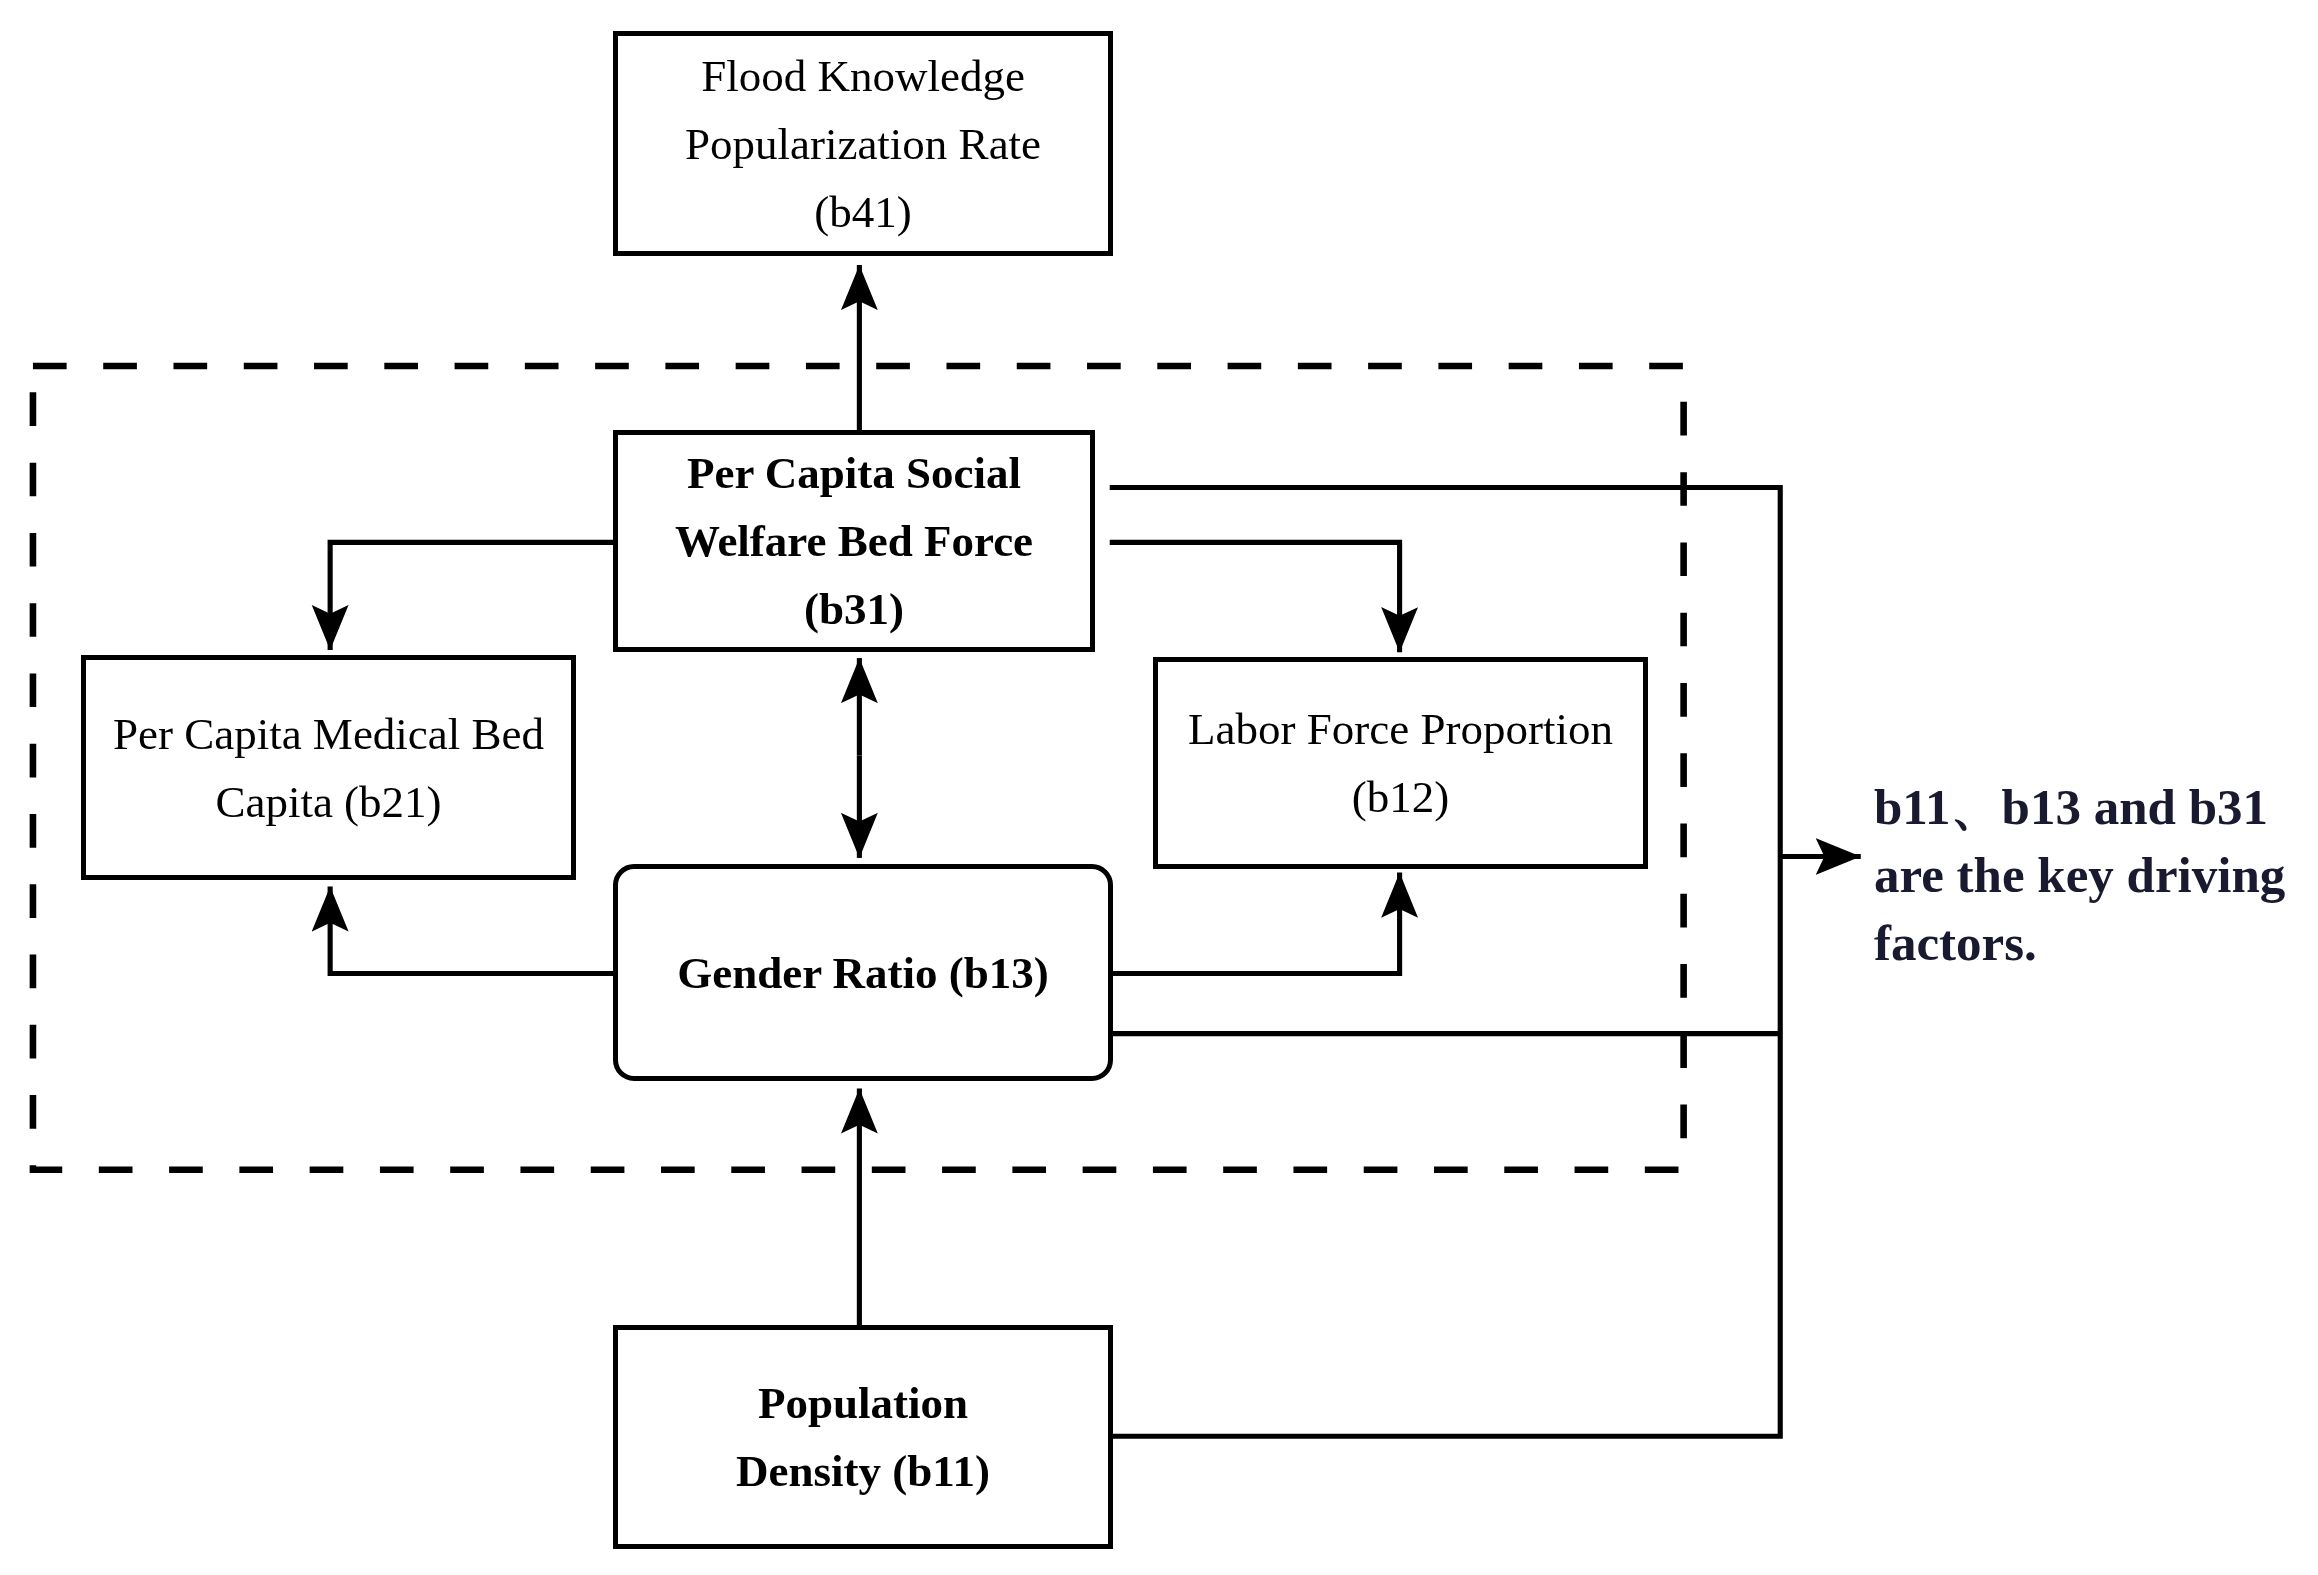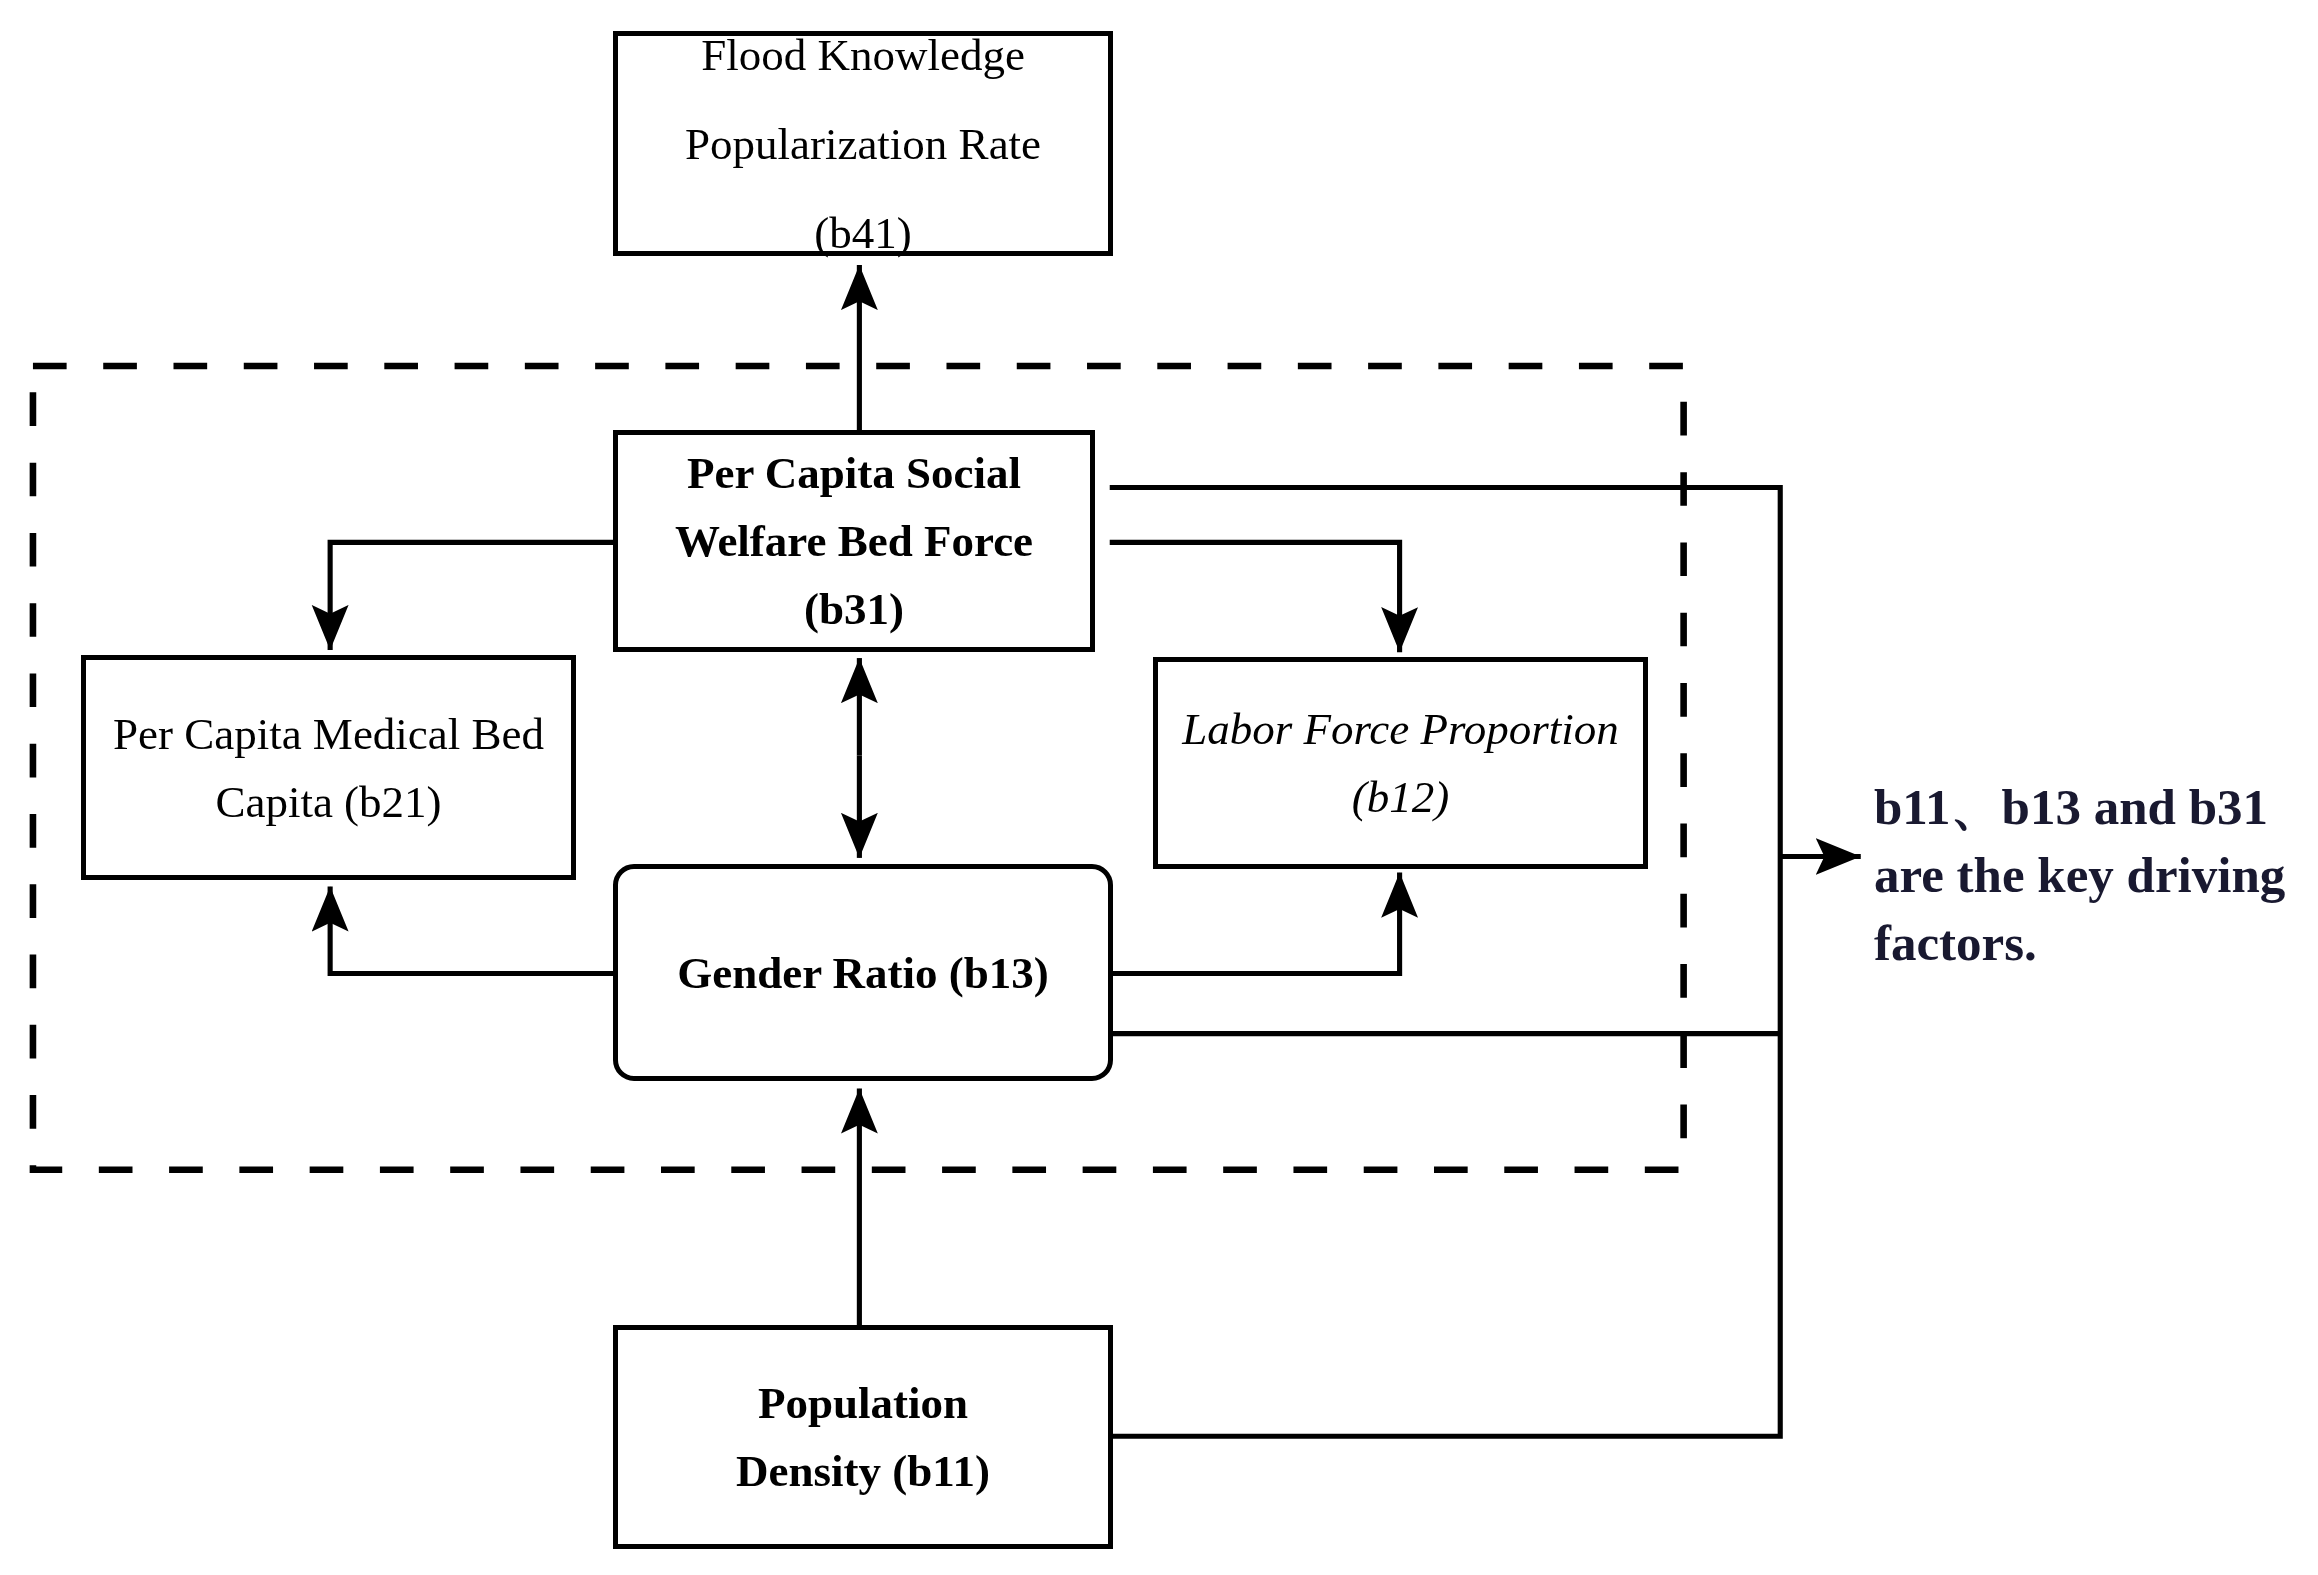--- a/index.html
+++ b/index.html
@@ -33,24 +33,24 @@
     justify-content: center;
     text-align: center;
     color: #000000;
     font-size: 45px;
     line-height: 68px;
     white-space: nowrap;
   }
   .node.bold { font-weight: 700; }
   .bline { display: block; }
 
-  .box-b41 { left: 613px; top: 31px;   width: 500px; height: 225px; gap: 21px; }
+  .box-b41 { left: 613px; top: 31px;   width: 500px; height: 225px; }
   .box-b31 { left: 613px; top: 430px;  width: 482px; height: 222px; }
   .box-b21 { left: 81px; top: 655px;  width: 495px; height: 225px; }
-  .box-b12 { left: 1153px; top: 657px; width: 495px; height: 212px; font-style: italic; }
+  .box-b12 { left: 1153px; top: 657px; width: 495px; height: 212px; }
   .box-b13 { left: 613px; top: 864px; width: 500px; height: 217px; border-radius: 21px; }
   .box-b11 { left: 613px; top: 1325px; width: 500px; height: 224px; }
 
   .note {
     position: absolute;
     left: 1874px;
     top: 773px;
     width: 450px;
     color: #191930;
     font-size: 51px;

